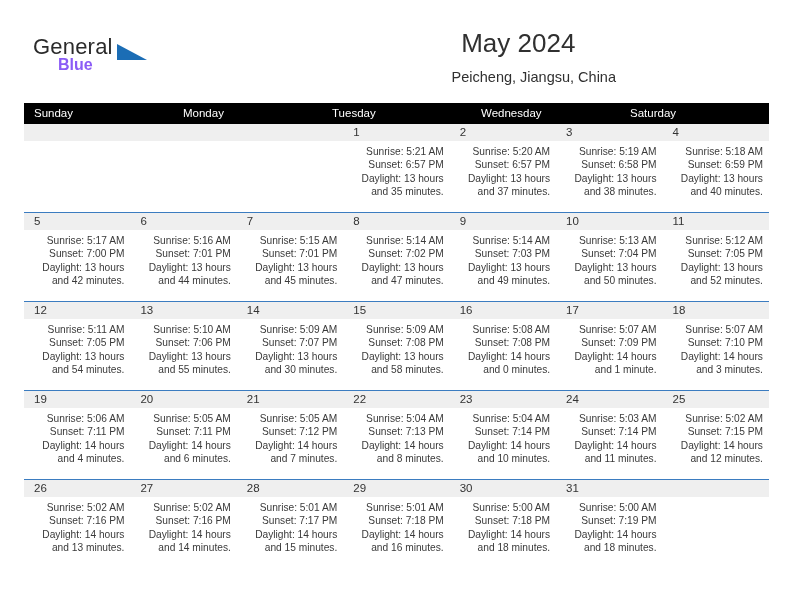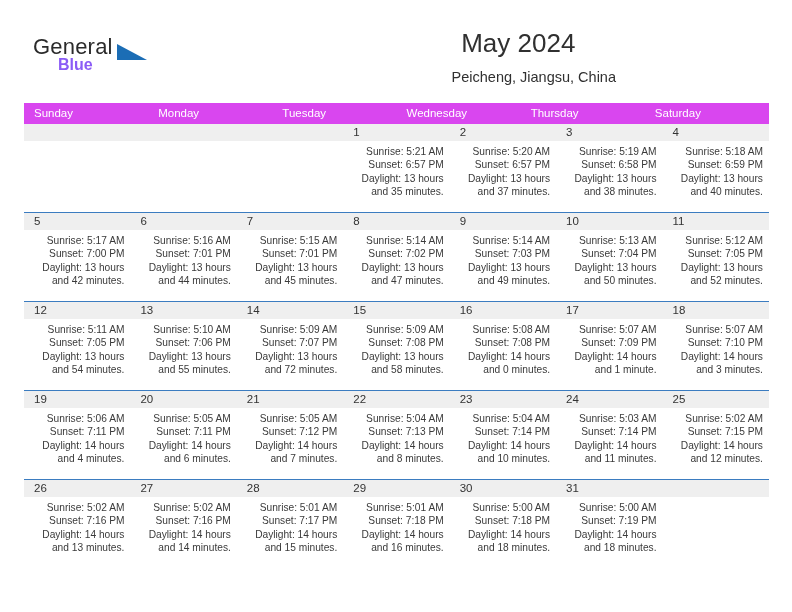--- a/index.html
+++ b/index.html
@@ -87,21 +87,21 @@
 
   
   .calendar {
     position: absolute;
     left: 24px;
     top: 103px;
     width: 745px;
   }
   .weekhead {
     display: flex;
-    background: #d946ef;
+    background: #000000;
     height: 21px;
   }
   .weekhead .wh {
     flex: 1 1 0;
     color: #ffffff;
     font-size: 11.5px;
     line-height: 21px;
     padding-left: 10px;
     box-sizing: border-box;
     white-space: nowrap;
@@ -158,21 +158,20 @@
 
   </div>
 
   <div class="calendar">
 
     <div class="weekhead">
       <div class="wh">Sunday</div>
       <div class="wh">Monday</div>
       <div class="wh">Tuesday</div>
       <div class="wh">Wednesday</div>
-      <div class="wh">Thursday</div>
       <div class="wh">Saturday</div>
     </div>
 
     <div class="week first">
       <div class="cell empty">
         <div class="daynum"></div>
       </div>
       <div class="cell empty">
         <div class="daynum"></div>
       </div>
@@ -301,21 +300,21 @@
           <div>Daylight: 13 hours</div>
           <div>and 55 minutes.</div>
         </div>
       </div>
       <div class="cell">
         <div class="daynum">14</div>
         <div class="detail">
           <div>Sunrise: 5:09 AM</div>
           <div>Sunset: 7:07 PM</div>
           <div>Daylight: 13 hours</div>
-          <div>and 72 minutes.</div>
+          <div>and 30 minutes.</div>
         </div>
       </div>
       <div class="cell">
         <div class="daynum">15</div>
         <div class="detail">
           <div>Sunrise: 5:09 AM</div>
           <div>Sunset: 7:08 PM</div>
           <div>Daylight: 13 hours</div>
           <div>and 58 minutes.</div>
         </div>

